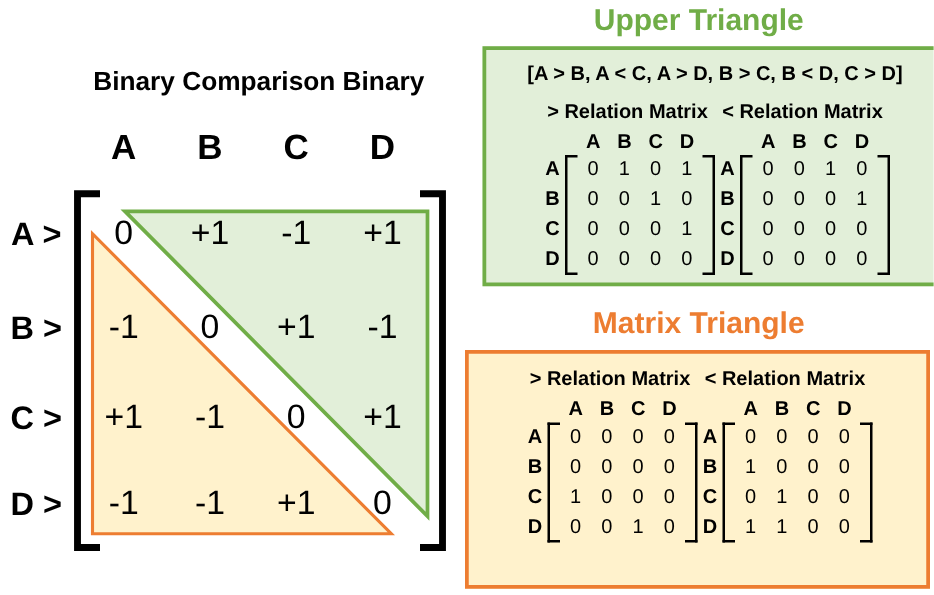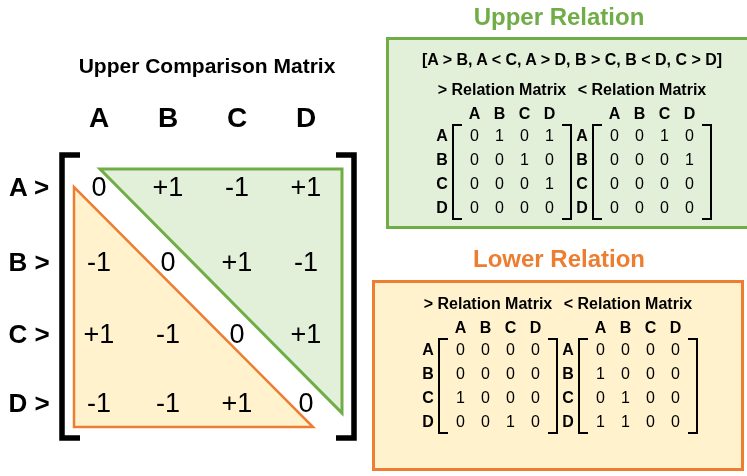--- a/index.html
+++ b/index.html
@@ -41,21 +41,21 @@
   .sm-h, .sm-rl { font-weight: bold; }
   .sm-h, .sm-rl, .sm-v { font-size: 16px; text-align: center; line-height: 24px; }
   .sm-bl  { grid-column: 2; grid-row: 2 / 6; border: 2px solid #000; border-right: none; }
   .sm-brr { grid-column: 7; grid-row: 2 / 6; border: 2px solid #000; border-left: none; }
 </style>
 </head>
 <body>
 
 <div class="canvas">
 
-  <div class="bcm-title">Upper Comparison Matrix</div>
+  <div class="bcm-title">Binary Comparison Binary</div>
 
   <svg class="bcm-svg" width="370" height="476" viewBox="0 0 370 476">
     <polygon points="100,169 342,169 342,413" fill="#E2EFD9" stroke="#70AD47" stroke-width="3"></polygon>
     <polygon points="74,187 74,427 313,427" fill="#FFF2CC" stroke="#ED7D31" stroke-width="2.5"></polygon>
     <path d="M80,155 H62 V438 H80" fill="none" stroke="#000" stroke-width="5.5"></path>
     <path d="M336,155 H354 V438 H336" fill="none" stroke="#000" stroke-width="5.5"></path>
   </svg>
 
   <div id="bigmatrix">
       <div class="bcm-h abs" style="left: 99px; top: 118px;">A</div>
@@ -77,21 +77,21 @@
       <div class="bcm-v abs" style="left: 99px; top: 334px;">+1</div>
       <div class="bcm-v abs" style="left: 168px; top: 334px;">-1</div>
       <div class="bcm-v abs" style="left: 237px; top: 334px;">0</div>
       <div class="bcm-v abs" style="left: 306px; top: 334px;">+1</div>
       <div class="bcm-v abs" style="left: 99px; top: 403px;">-1</div>
       <div class="bcm-v abs" style="left: 168px; top: 403px;">-1</div>
       <div class="bcm-v abs" style="left: 237px; top: 403px;">+1</div>
       <div class="bcm-v abs" style="left: 306px; top: 403px;">0</div>
     </div>
 
-  <div class="group-title" id="upper-title">Upper Relation</div>
+  <div class="group-title" id="upper-title">Upper Triangle</div>
   <div class="group-box" id="upper-box">
     <div class="comparisons">[A &gt; B, A &lt; C, A &gt; D, B &gt; C, B &lt; D, C &gt; D]</div>
     <div class="matrices-row">
       <div class="sm-group">
         <div class="sm-label">&gt; Relation Matrix</div>
         <div class="sm">
             <div class="sm-h" style="grid-area: 1 / 3;">A</div>
             <div class="sm-h" style="grid-area: 1 / 4;">B</div>
             <div class="sm-h" style="grid-area: 1 / 5;">C</div>
             <div class="sm-h" style="grid-area: 1 / 6;">D</div>
@@ -146,21 +146,21 @@
             <div class="sm-v" style="grid-area: 5 / 4;">0</div>
             <div class="sm-v" style="grid-area: 5 / 5;">0</div>
             <div class="sm-v" style="grid-area: 5 / 6;">0</div>
             <div class="sm-bl"></div>
             <div class="sm-brr"></div>
           </div>
       </div>
     </div>
   </div>
 
-  <div class="group-title" id="lower-title">Lower Relation</div>
+  <div class="group-title" id="lower-title">Matrix Triangle</div>
   <div class="group-box" id="lower-box">
     <div class="matrices-row">
       <div class="sm-group">
         <div class="sm-label">&gt; Relation Matrix</div>
         <div class="sm">
             <div class="sm-h" style="grid-area: 1 / 3;">A</div>
             <div class="sm-h" style="grid-area: 1 / 4;">B</div>
             <div class="sm-h" style="grid-area: 1 / 5;">C</div>
             <div class="sm-h" style="grid-area: 1 / 6;">D</div>
             <div class="sm-rl" style="grid-area: 2 / 1;">A</div>

